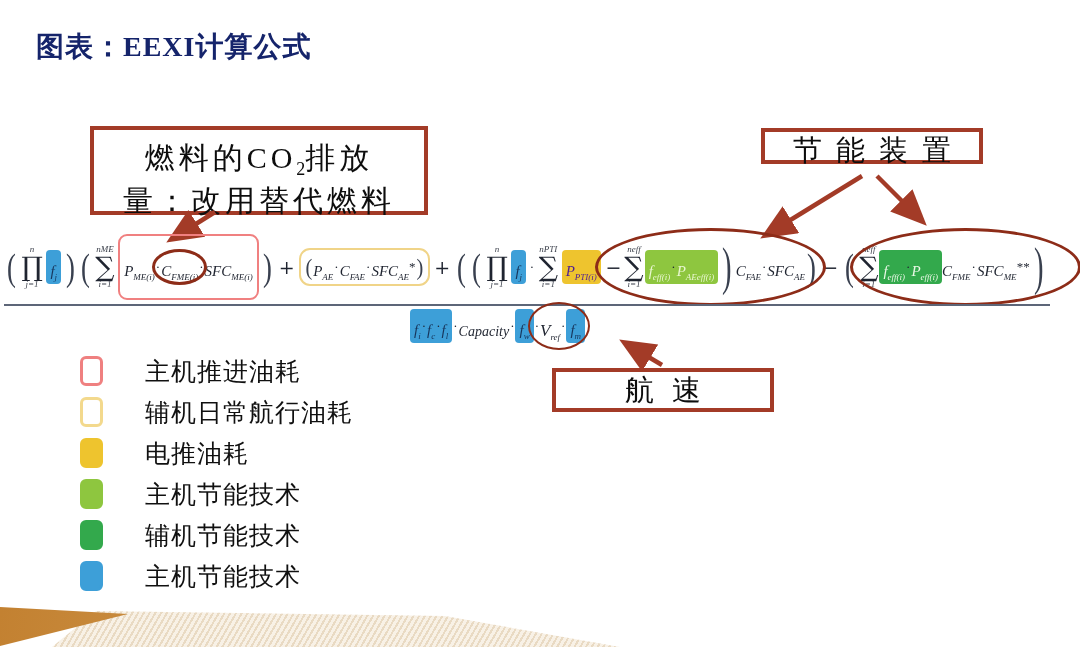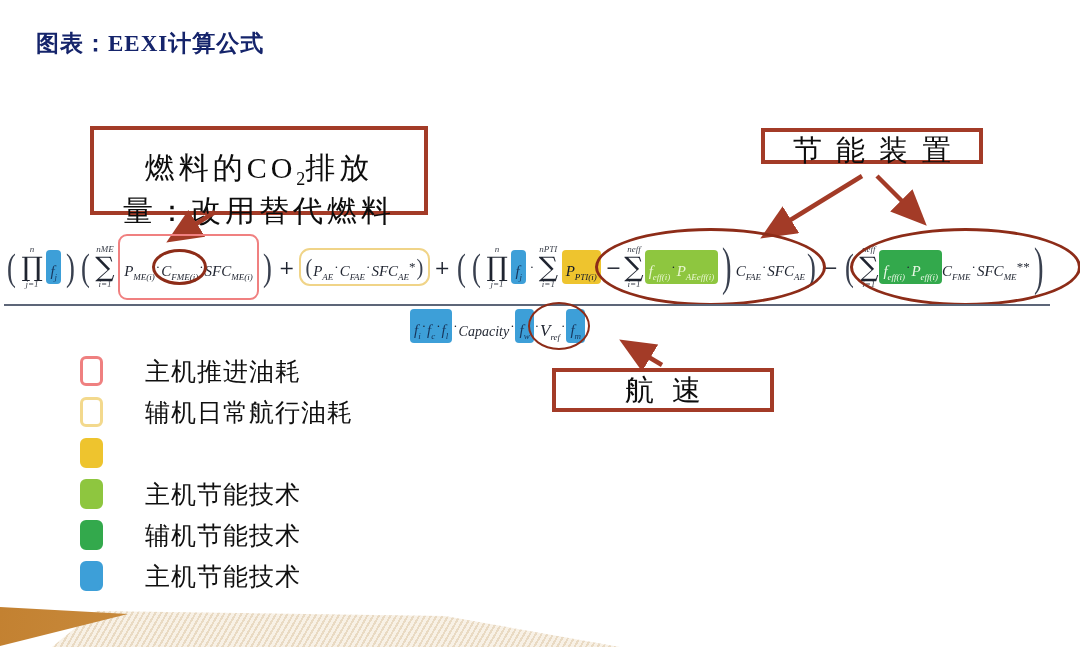--- a/index.html
+++ b/index.html
@@ -1,26 +1,26 @@
 <!DOCTYPE html>
 <html><head>
 <meta charset="utf-8">
 <style>
   * { margin:0; padding:0; box-sizing:border-box; }
   html,body { width:1080px; height:647px; background:#fff; overflow:hidden; }
   .slide { position:relative; width:1080px; height:647px; background:#fff; font-family:"Liberation Serif",serif; }
 
   
-  .title { position:absolute; left:36px; top:28px; font-size:23px; font-weight:700;
+  .title { position:absolute; left:36px; top:28px; font-size:28px; font-weight:700;
            color:#15246b; letter-spacing:1px; font-family:"Liberation Serif",serif; }
 
   
   .callout { position:absolute; border:4px solid #a33b27; background:#fff; color:#0d0d0d;
              text-align:center; font-family:"Liberation Serif",serif; }
-  .callout-fuel { left:90px; top:126px; width:338px; height:89px; font-size:30px; line-height:1.35; padding-top:18px; letter-spacing:4px; }
+  .callout-fuel { left:90px; top:126px; width:338px; height:89px; font-size:30px; line-height:1.35; padding-top:8px; letter-spacing:4px; }
   .callout-fuel sub { font-size:18px; letter-spacing:0; }
   .callout-saving { left:761px; top:128px; width:222px; height:36px; font-size:29px; line-height:36px; letter-spacing:14px; padding-left:14px; }
   .callout-speed { left:552px; top:368px; width:222px; height:44px; font-size:29px; line-height:36px; letter-spacing:18px; padding-left:18px; }
 
   
   .arrows { position:absolute; left:0; top:0; width:1080px; height:647px; pointer-events:none; }
 
   
   .numerator { position:absolute; left:5px; top:234px; width:1042px; height:66px;
                display:flex; align-items:center; justify-content:space-between;
@@ -38,21 +38,21 @@
            display:inline-block; transform:scaleX(.7); color:#39404f; }
   .paren.sm { font-size:24px; transform:scaleX(.85); }
   .paren.tall { font-size:52px; transform:scaleX(.55); }
 
   .bigop { display:inline-flex; flex-direction:column; align-items:center; line-height:1; margin:0 1px; }
   .bigop .lim { font-size:9px; font-style:italic; font-family:"Liberation Serif",serif; color:#3a3f4a; line-height:1; }
   .bigop .sym { font-size:27px; font-family:"DejaVu Serif",serif; line-height:.95; color:#1f2430; }
 
   .chip { display:inline-flex; align-items:center; border-radius:4px; padding:2px 4px; }
   .chip-blue  { background:#3d9fd8; color:#17365d; }
-  .chip-gold  { background:#eec42e; color:#0f172a; }
+  .chip-gold  { background:#eec42e; color:#4c1d95; }
   .chip-lgreen{ background:#8ec63f; color:#e9f7d0; }
   .chip-green { background:#33a94c; color:#eaf8e6; }
   .box-red    { display:inline-flex; align-items:center; border:2px solid #f08080; border-radius:9px; padding:16px 4px; }
   .box-yellow { display:inline-flex; align-items:center; border:2px solid #f0d488; border-radius:11px; padding:2px 4px; }
 
   .ewrap { position:relative; display:inline-flex; align-items:center; }
   .ewrap::after { content:""; position:absolute; border:3px solid #8d2c18; border-radius:50%; pointer-events:none; }
   .e-small::after { inset:-3px -9px; border-width:3px; }
   .e1::after { inset:-13px -8px; }
   .e2::after { inset:-13px -34px -13px -8px; }
@@ -227,20 +227,21 @@
     <div class="legend-row">
       <span class="swatch" style="background-color: rgb(255, 255, 255); border-color: rgb(239, 128, 128);"></span>
       <span class="legend-label">主机推进油耗</span>
     </div>
     <div class="legend-row">
       <span class="swatch" style="background-color: rgb(255, 255, 255); border-color: rgb(243, 217, 141);"></span>
       <span class="legend-label">辅机日常航行油耗</span>
     </div>
     <div class="legend-row">
       <span class="swatch" style="background-color: rgb(238, 196, 46); border-color: rgb(238, 196, 46);"></span>
+      <span class="legend-label">电推油耗</span>
     </div>
     <div class="legend-row">
       <span class="swatch" style="background-color: rgb(142, 198, 63); border-color: rgb(142, 198, 63);"></span>
       <span class="legend-label">主机节能技术</span>
     </div>
     <div class="legend-row">
       <span class="swatch" style="background-color: rgb(51, 169, 76); border-color: rgb(51, 169, 76);"></span>
       <span class="legend-label">辅机节能技术</span>
     </div>
     <div class="legend-row">

